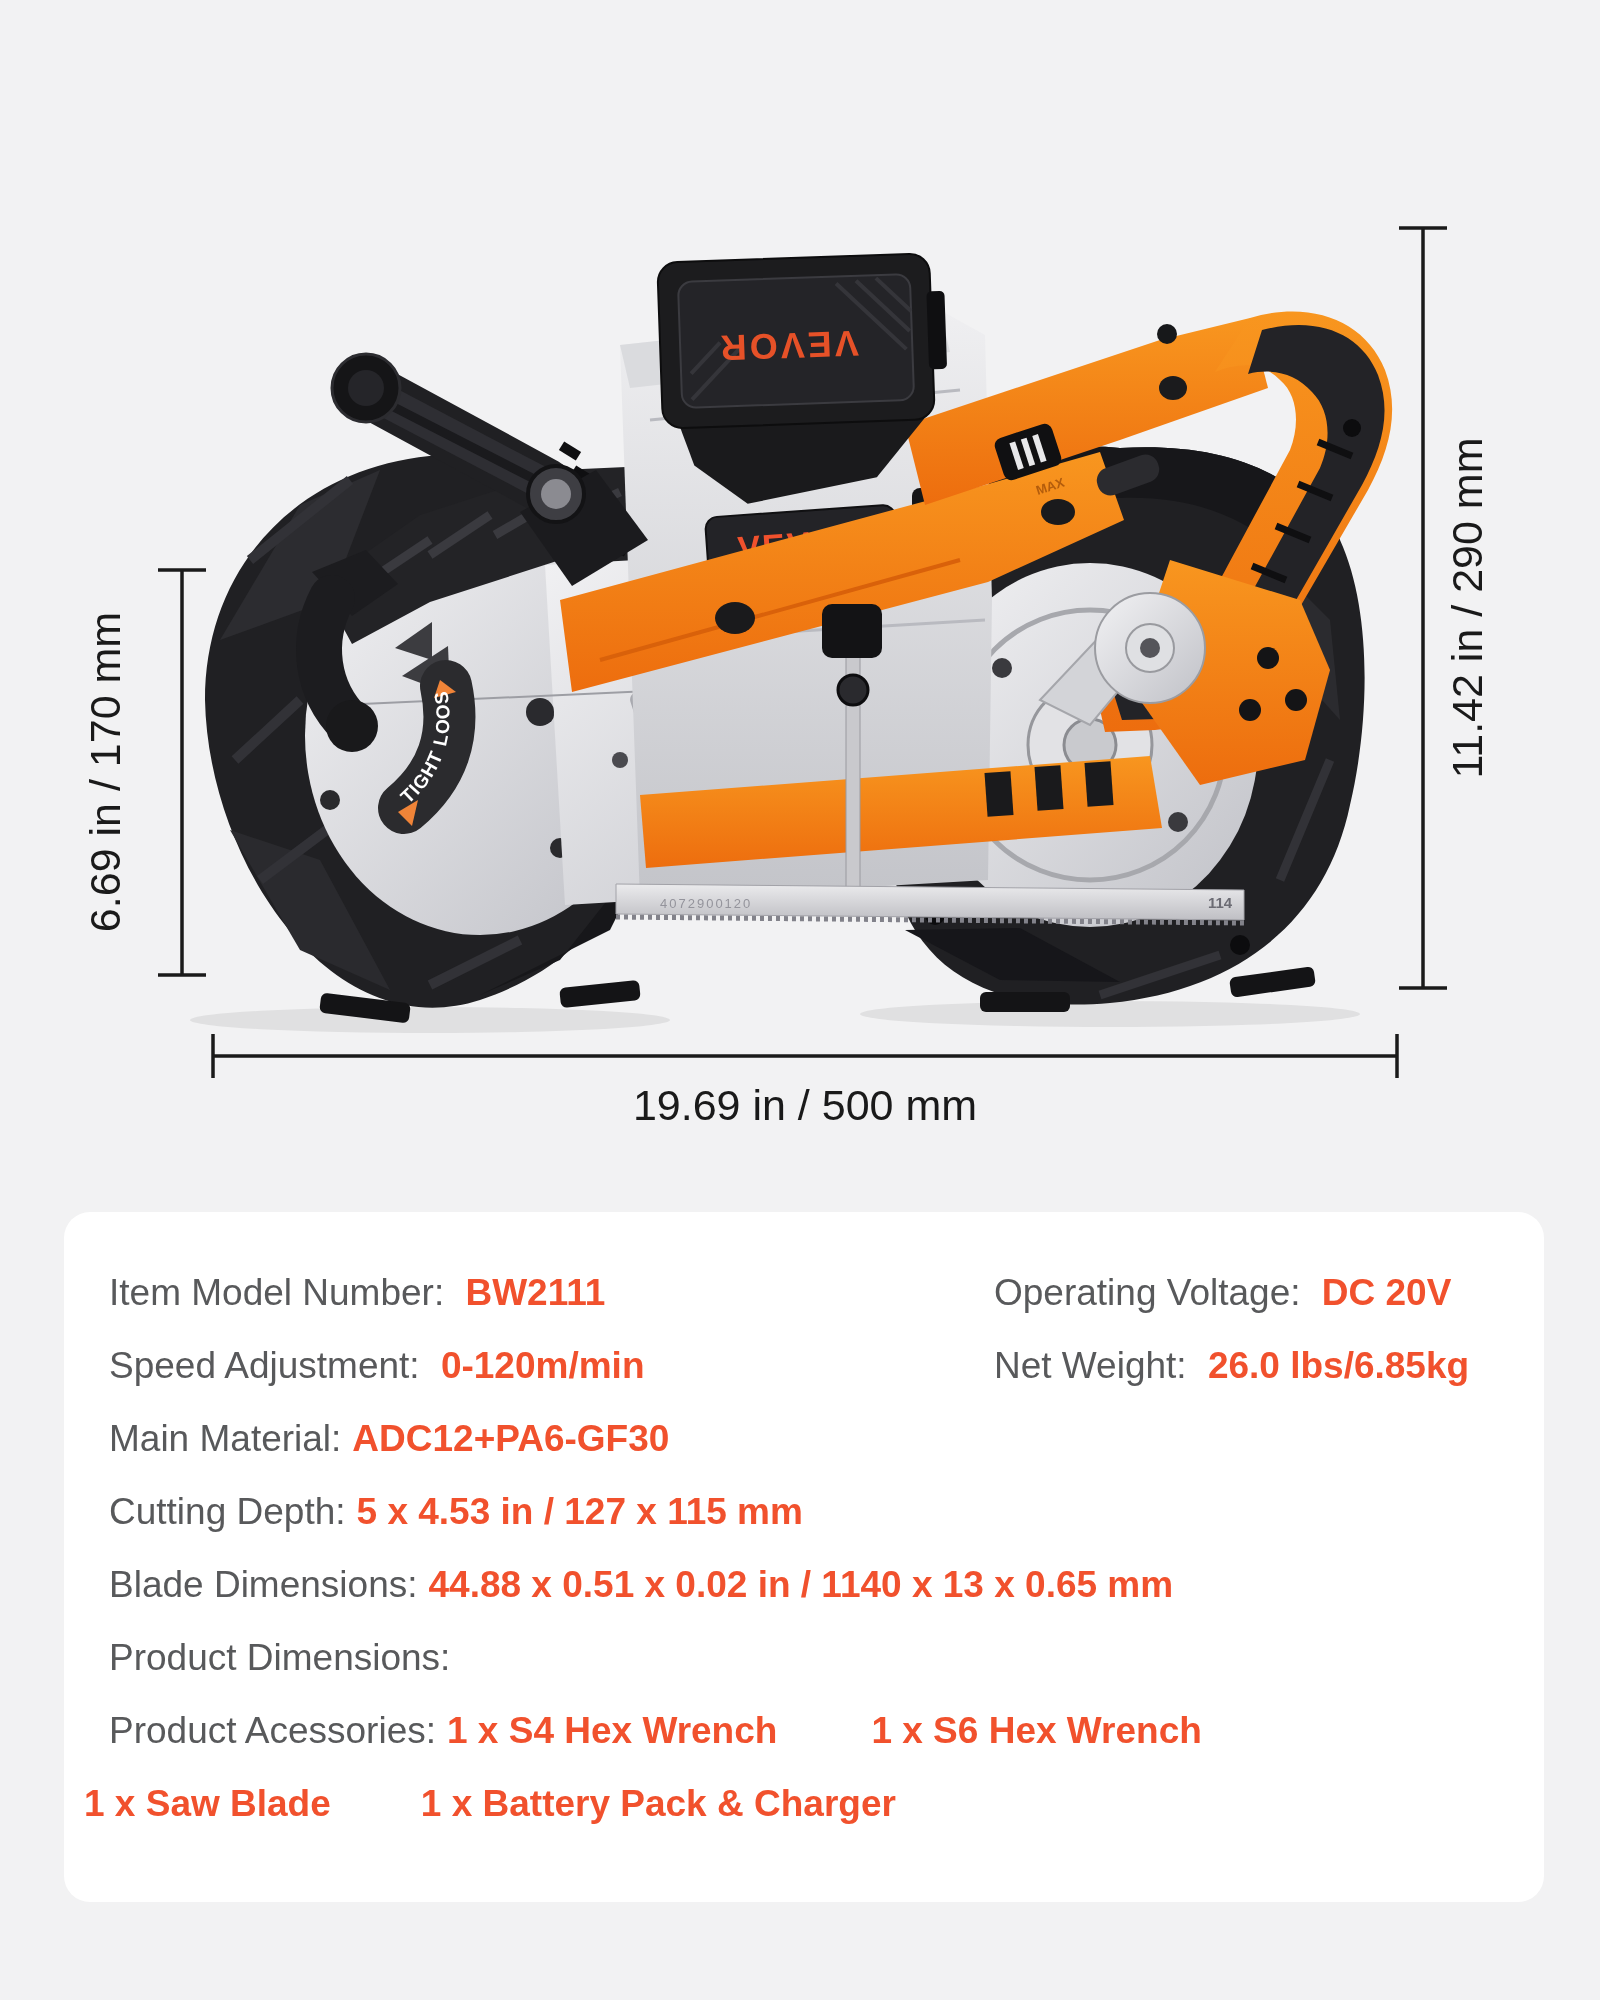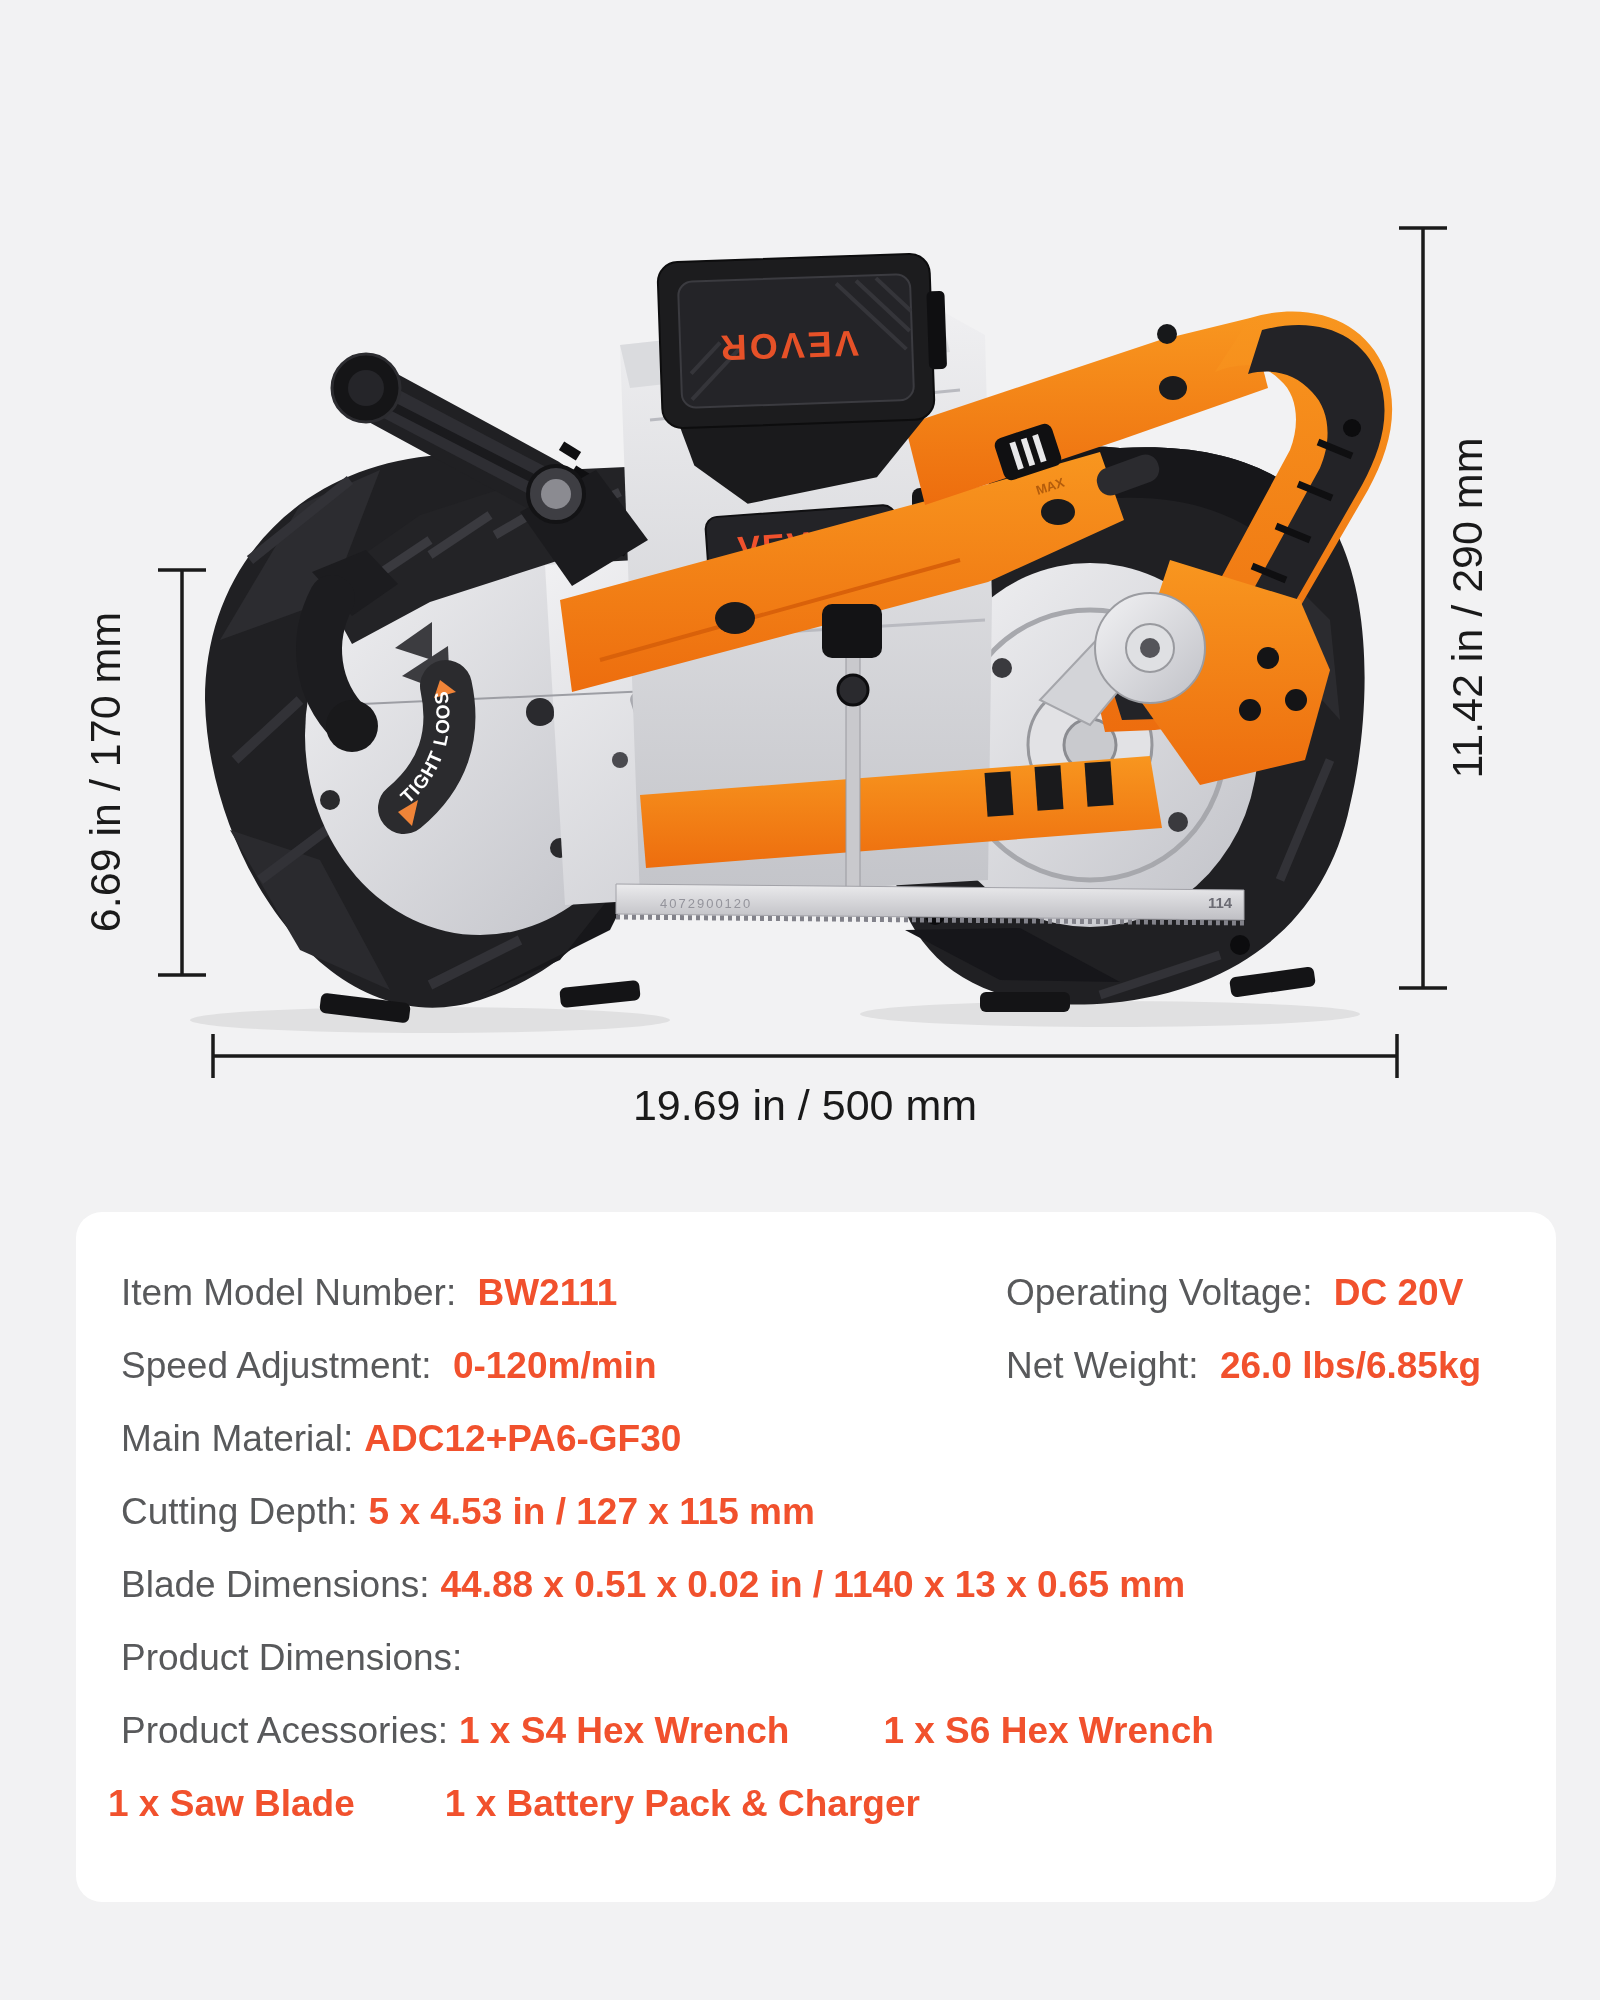--- a/index.html
+++ b/index.html
@@ -5,21 +5,21 @@
   html,body { margin:0; padding:0; }
   .canvas {
     position:relative; width:1600px; height:2000px;
     background:#f2f2f3; overflow:hidden;
     font-family:"Liberation Sans", sans-serif;
   }
   .hero { position:absolute; left:0; top:0; width:1600px; height:1160px; }
   .hero svg { display:block; }
 
   .spec-card {
-    position:absolute; left:76px; top:1212px; width:1480px; height:690px;
+    position:absolute; left:64px; top:1212px; width:1480px; height:690px;
     box-sizing:border-box; background:#ffffff; border-radius:26px;
     padding:44px 45px 0 45px;
   }
   .spec-row {
     position:relative; height:73px; display:flex; align-items:center;
     font-size:37px; color:#58595b; white-space:nowrap;
   }
   .spec-row .k { color:#58595b; font-weight:400; }
   .spec-row .v { color:#f1512d; font-weight:700; margin-left:11px; }
   .pair-right { position:absolute; left:885px; }
@@ -298,18 +298,18 @@
       <span class="k">Product Dimensions:</span>
     </div>
 
     <div class="spec-row">
       <span class="k">Product Acessories:</span>
       <span class="v">1 x S4 Hex Wrench</span>
       <span class="v gap">1 x S6 Hex Wrench</span>
     </div>
 
     <div class="spec-row row-last">
-      <span class="v" style="margin-left:12px">1 x Saw Blade</span>
+      <span class="v" style="margin-left:0">1 x Saw Blade</span>
       <span class="v" style="margin-left:90px">1 x Battery Pack &amp; Charger</span>
     </div>
 
   </div>
 </div>
 
 </body></html>

